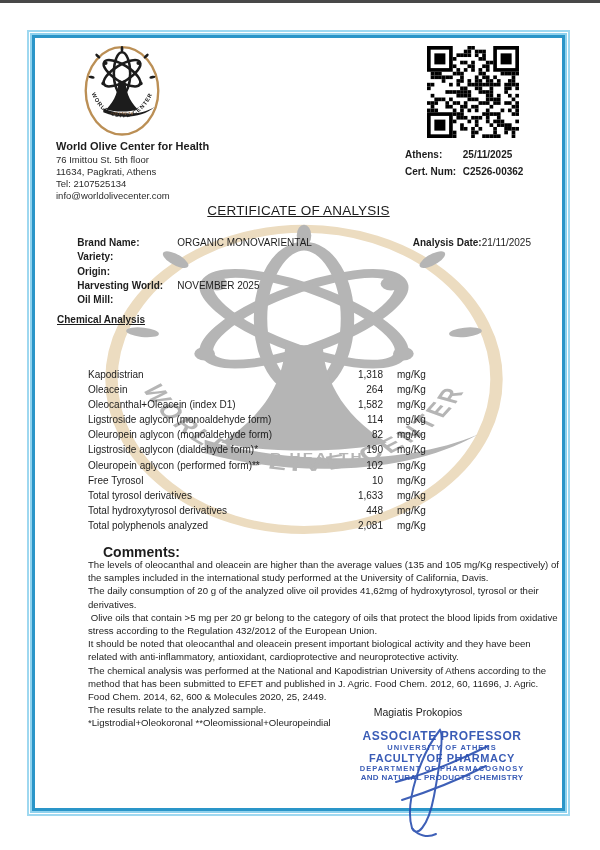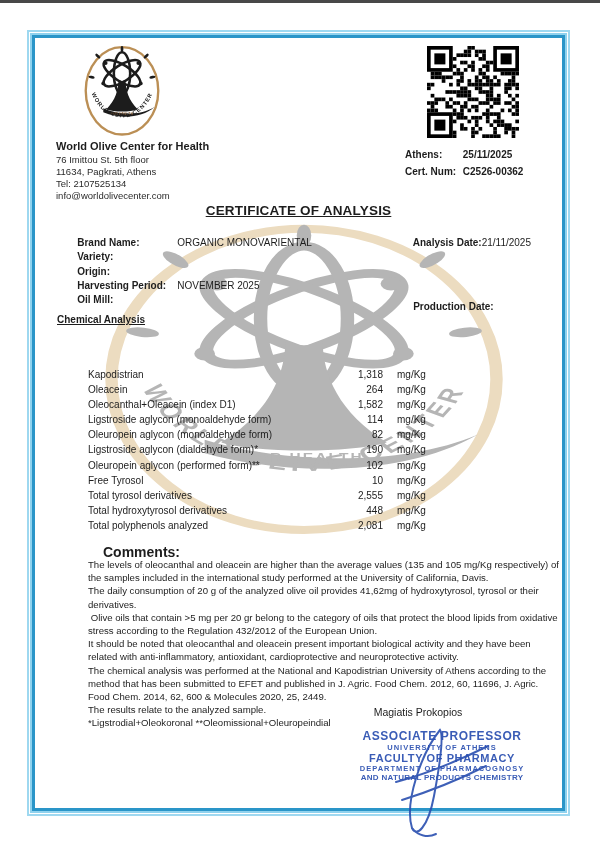--- a/index.html
+++ b/index.html
@@ -15,21 +15,21 @@
   .layer{position:absolute;z-index:2;}
   .wm{position:absolute;left:70px;top:192px;width:414px;height:316px;z-index:1;}
   .wm svg,.logo svg{width:100%;height:100%;display:block;}
   .logo{position:absolute;left:56px;top:15px;width:78px;height:92px;}
   .org-name{left:29px;top:110px;font-size:11px;font-weight:bold;}
   .org-addr{left:29px;top:124px;font-size:9.5px;line-height:12px;color:#2a2a2a;}
   .qr{position:absolute;left:400px;top:16px;width:92px;height:92px;z-index:2;}
   .meta-row{position:absolute;font-size:10px;font-weight:bold;z-index:2;}
   .meta-row .mlabel{display:inline-block;width:55px;}
   .meta-val{display:inline-block;margin-left:0px;}
-  .doc-title{left:0;top:173px;width:543px;text-align:center;font-size:13.5px;font-weight:bold;text-decoration:underline;letter-spacing:.2px;}
+  .doc-title{left:0;top:173px;width:543px;text-align:center;font-size:13.5px;font-weight:normal;text-decoration:underline;letter-spacing:.2px;}
   .fields{left:28px;top:192px;width:340px;}
   .frow{height:14.2px;line-height:14.2px;font-size:10px;white-space:pre;}
   .flabel{display:inline-block;width:100px;font-weight:bold;}
   .fval{font-weight:normal;}
   .rfield{position:absolute;left:375px;font-size:10px;font-weight:bold;z-index:2;white-space:pre;}
   .rfval{font-weight:normal;display:inline-block;margin-left:0;}
   .section-title{left:30px;top:284px;font-size:10px;font-weight:bold;text-decoration:underline;}
   .ctable{left:61px;top:337px;width:380px;}
   .trow{position:relative;height:15.1px;line-height:15.1px;font-size:10px;}
   .tname{display:inline-block;}
@@ -372,34 +372,31 @@
 
       <div class="frow">
         <span class="flabel">Variety:</span><span class="fval"></span>
       </div>
 
       <div class="frow">
         <span class="flabel">Origin:</span><span class="fval"></span>
       </div>
 
       <div class="frow">
-        <span class="flabel">Harvesting Period:</span><span class="fval">NOVEMBER 2025</span>
+        <span class="flabel">Harvesting World:</span><span class="fval">NOVEMBER 2025</span>
       </div>
 
       <div class="frow">
         <span class="flabel">Oil Mill:</span><span class="fval"></span>
       </div>
     </div>
 
   <div class="rfield" style="top:196px;">
     <span>Analysis Date:</span><span class="rfval">21/11/2025</span>
   </div>
-  <div class="rfield" style="top:260px;">
-    <span>Production Date:</span><span class="rfval"></span>
-  </div>
 
   <div class="layer section-title">Chemical Analysis</div>
   <div class="layer ctable">
 
       <div class="trow">
         <span class="tname">Kapodistrian</span>
         <span class="tval">1,318</span>
         <span class="tunit">mg/Kg</span>
       </div>
 
@@ -440,21 +437,21 @@
       </div>
 
       <div class="trow">
         <span class="tname">Free Tyrosol</span>
         <span class="tval">10</span>
         <span class="tunit">mg/Kg</span>
       </div>
 
       <div class="trow">
         <span class="tname">Total tyrosol derivatives</span>
-        <span class="tval">2,555</span>
+        <span class="tval">1,633</span>
         <span class="tunit">mg/Kg</span>
       </div>
 
       <div class="trow">
         <span class="tname">Total hydroxytyrosol derivatives</span>
         <span class="tval">448</span>
         <span class="tunit">mg/Kg</span>
       </div>
 
       <div class="trow">

